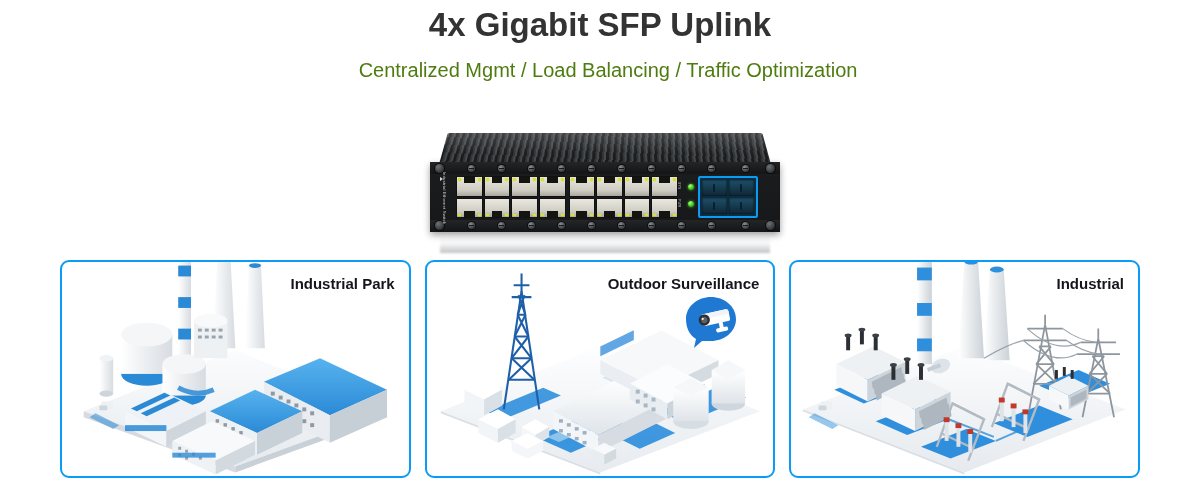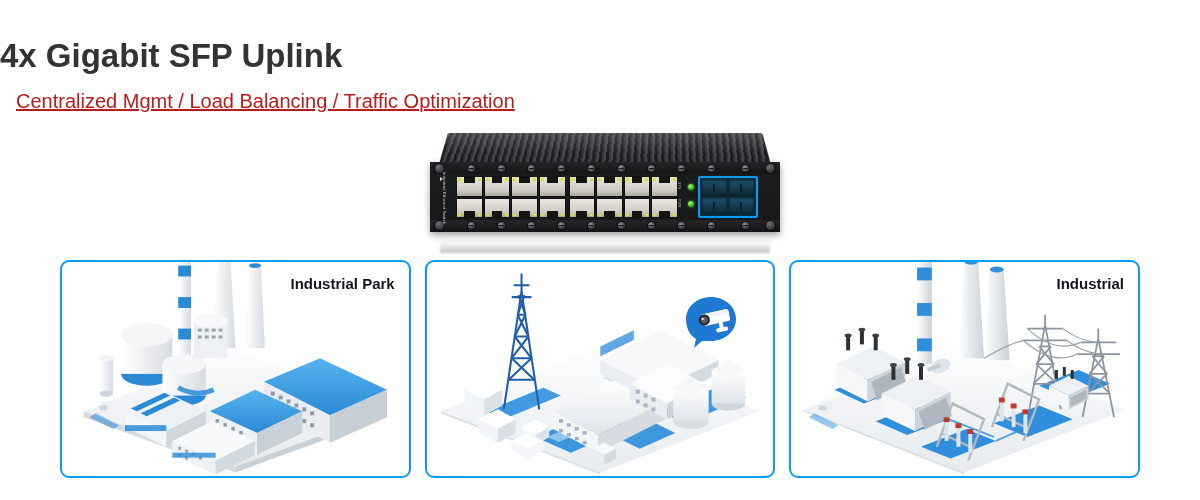--- a/index.html
+++ b/index.html
@@ -12,38 +12,37 @@
     height: 500px;
     position: relative;
     overflow: hidden;
     font-family: "Liberation Sans", sans-serif;
   }
 
   
   .header {
     position: absolute;
     top: 0; left: 0; right: 0;
-    text-align: left;
-    padding-top: 36px;
+    text-align: center;
+    padding-top: 5px;
   }
   .title {
     font-size: 33px;
     font-weight: bold;
     color: #333333;
     letter-spacing: 0px;
     line-height: 40px;
     margin: 0;
   }
   .subtitle {
     font-size: 20px;
     font-weight: normal;
-    color: #b91c1c;
+    color: #4d7c0f;
     line-height: 26px;
     margin: 12px 0 0 16px;
-    text-decoration: underline;
   }
 
   
   .product-wrap {
     position: absolute;
     left: 430px;
     top: 126px;
     width: 350px;
     height: 130px;
   }
@@ -597,20 +596,21 @@
           <rect x="40" y="140" width="12" height="8" rx="1" fill="#eef1f4"></rect>
           <rect x="38" y="144" width="8" height="5" rx="1" fill="#cfd6dc"></rect>
         </g>
 
         <path d="M118 126 q18 10 36 2" stroke="#2a8ad6" stroke-width="5" fill="none" opacity=".85"></path>
       </svg>
     </div>
   </div>
 
   <div class="card">
+    <div class="card-label">Outdoor Surveillance</div>
 
     <div class="cam-badge">
       <svg viewBox="0 0 52 52">
         <path d="M26 1 C39 1 51 10 51 23 C51 36 39 45 26 45 L17 45 L9 52 L11 43 C4 39 1 31 1 23 C1 10 13 1 26 1 Z" fill="#1f78d1"></path>
         <g transform="translate(11,13) rotate(-12 18 11)">
           <rect x="6" y="3" width="28" height="12" rx="2.5" fill="#ffffff"></rect>
           <rect x="6" y="3" width="28" height="5" rx="2.5" fill="#f0f4f8"></rect>
           <circle cx="8.5" cy="9" r="5.6" fill="#2b2f33"></circle>
           <circle cx="8.5" cy="9" r="3.2" fill="#5b6166"></circle>
           <circle cx="7.2" cy="7.6" r="1.1" fill="#e8edf2"></circle>

